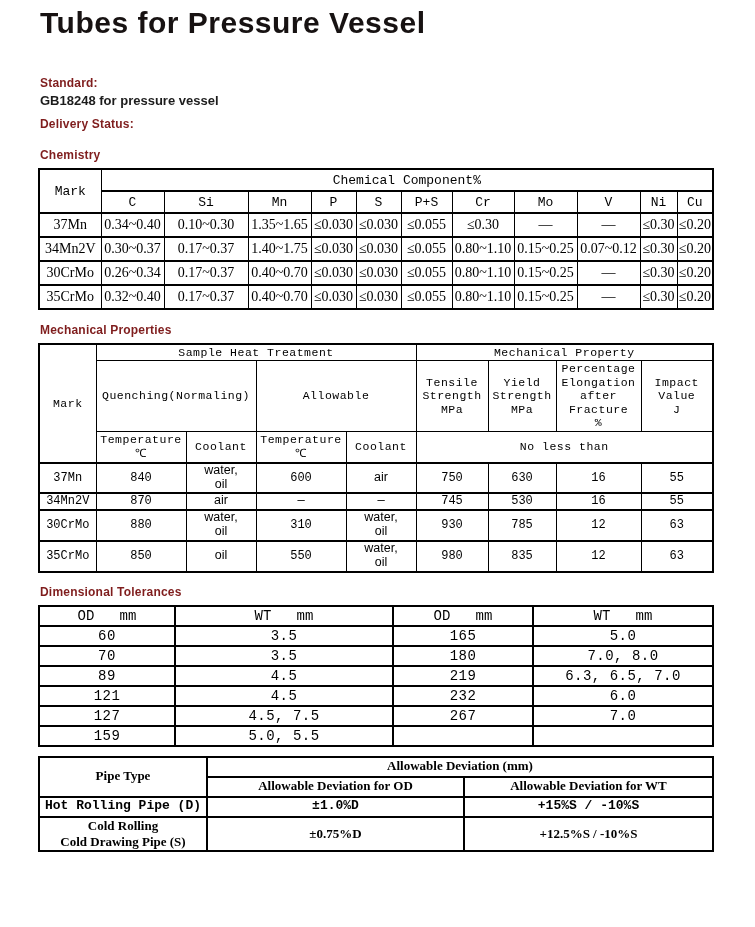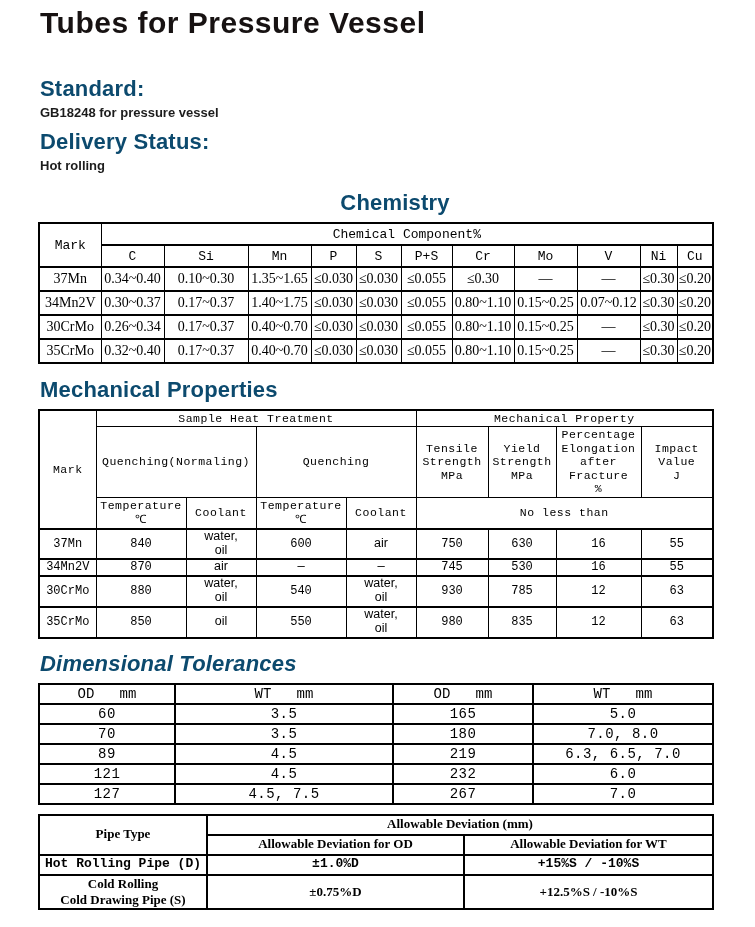--- a/index.html
+++ b/index.html
@@ -6,31 +6,31 @@
   .page{
     width:750px;height:927px;background:#ffffff;position:relative;
     font-family:"Liberation Sans","DejaVu Sans",sans-serif;color:#171212;
     overflow:hidden;
   }
   .title{
     font-size:30px;font-weight:bold;letter-spacing:0.5px;
     margin:6px 0 0 40px;color:#171212;
   }
   .sec-head{
-    font-size:22px;font-weight:bold;letter-spacing:0.2px;
-    margin:0 0 0 40px;color:#0c4a6e;
+    font-size:12px;font-weight:bold;letter-spacing:0.2px;
+    margin:0 0 0 40px;color:#7f1d1d;
   }
   .sec-val{
     font-size:13px;font-weight:600;margin:3px 0 0 40px;color:#1c1c1c;
   }
   .mt-std{margin-top:36px;}
   .mt-del{margin-top:9px;}
-  .mt-chem{margin-top:17px;text-align:center;}
+  .mt-chem{margin-top:17px;}
   .mt-mech{margin-top:13px;}
-  .mt-dim{margin-top:12px;font-style:italic;}
+  .mt-dim{margin-top:12px;}
 
   table{border-collapse:collapse;table-layout:fixed;margin:6px 0 0 38px;width:674px;}
   td,th{white-space:pre-line;text-align:center;vertical-align:middle;padding:0 1px;
         overflow:hidden;font-weight:normal;color:#000;}
 
   
   .tbl-chem{border:2px solid #000;}
   .tbl-chem th,.tbl-chem td{border:1px solid #000;border-top-width:2px;border-bottom-width:2px;}
   .tbl-chem th{font-family:"Liberation Mono","DejaVu Sans Mono",monospace;font-size:13px;}
   .tbl-chem td{font-family:"Liberation Serif","DejaVu Serif",serif;font-size:14px;}
@@ -71,21 +71,20 @@
 <body>
 
 <div class="page">
 
   <h1 class="title">Tubes for Pressure Vessel</h1>
 
   <div class="sec-head mt-std">Standard:</div>
   <div class="sec-val">GB18248 for pressure vessel</div>
 
   <div class="sec-head mt-del">Delivery Status:</div>
-  <div class="sec-val">Hot rolling</div>
 
   <div class="sec-head mt-chem">Chemistry</div>
 
   <table class="tbl-chem">
     <colgroup>
       <col style="width:62px">
         <col style="width:63px">
         <col style="width:84px">
         <col style="width:63px">
       <col style="width:45px">
@@ -189,21 +188,21 @@
       <col style="width:72px">
     </colgroup>
     <tbody>
         <tr class="hr1">
       <th rowspan="3">Mark</th>
       <th colspan="4">Sample Heat Treatment</th>
       <th colspan="4">Mechanical Property</th>
     </tr>
     <tr class="hr2">
       <th colspan="2">Quenching(Normaling)</th>
-      <th colspan="2">Quenching</th>
+      <th colspan="2">Allowable</th>
       <th>Tensile
 Strength
 MPa</th>
       <th>Yield
 Strength
 MPa</th>
       <th>Percentage
 Elongation
 after
 Fracture
@@ -242,21 +241,21 @@
       <td>745</td>
       <td>530</td>
       <td>16</td>
       <td>55</td>
     </tr>
     <tr class="dr3">
       <td>30CrMo</td>
       <td>880</td>
       <td class="coolant">water,
 oil</td>
-      <td>540</td>
+      <td>310</td>
       <td class="coolant">water,
 oil</td>
       <td>930</td>
       <td>785</td>
       <td>12</td>
       <td>63</td>
     </tr>
     <tr class="dr3">
       <td>35CrMo</td>
       <td>850</td>
@@ -311,20 +310,26 @@
       <td>4.5</td>
       <td>232</td>
       <td>6.0</td>
     </tr>
     <tr>
       <td>127</td>
       <td>4.5, 7.5</td>
       <td>267</td>
       <td>7.0</td>
     </tr>
+    <tr>
+      <td>159</td>
+      <td>5.0, 5.5</td>
+      <td></td>
+      <td></td>
+    </tr>
   </tbody>
     </table>
 
   <table class="tbl-dev">
     <colgroup>
       <col style="width:168px">
         <col style="width:257px">
         <col style="width:249px">
     </colgroup>
     <tbody>

